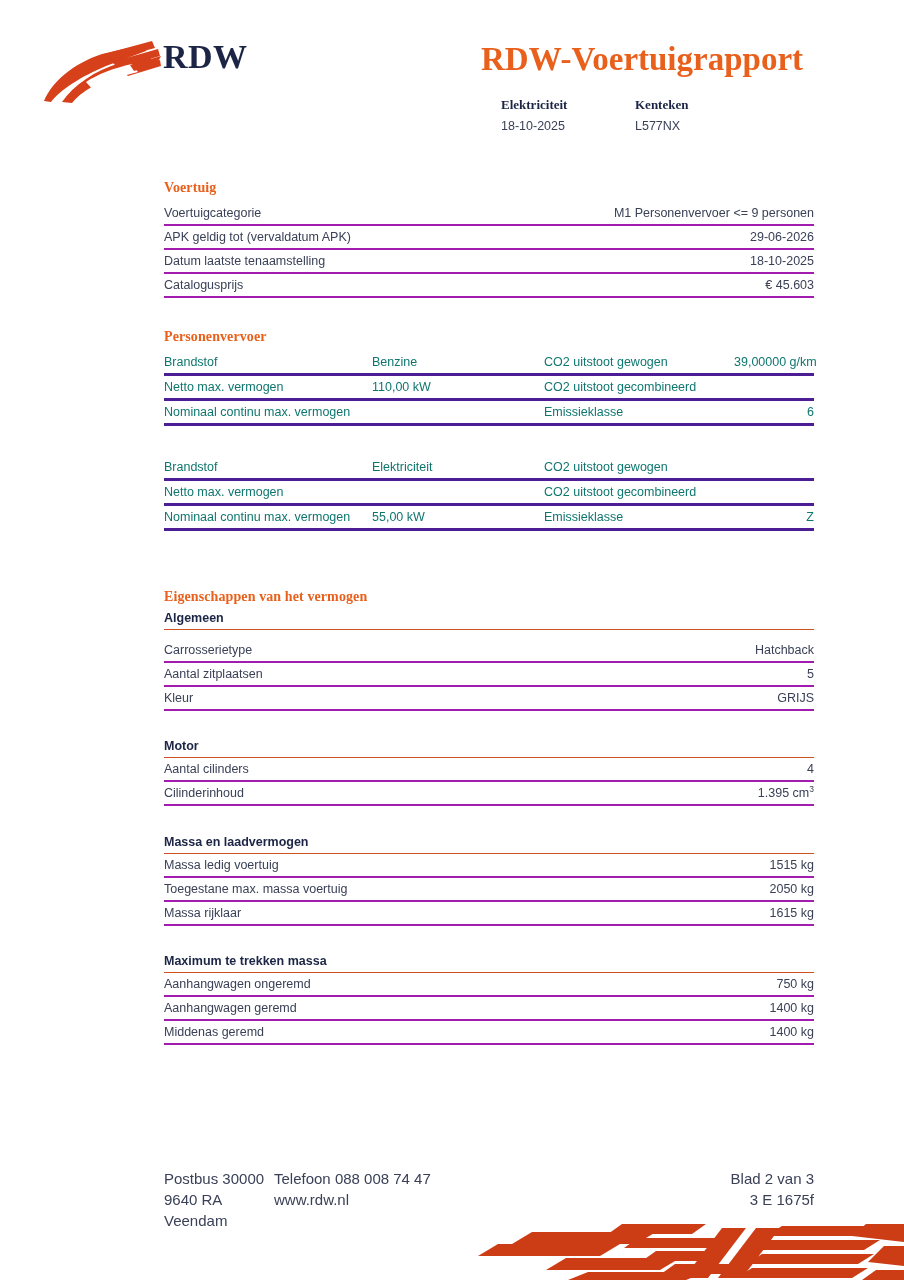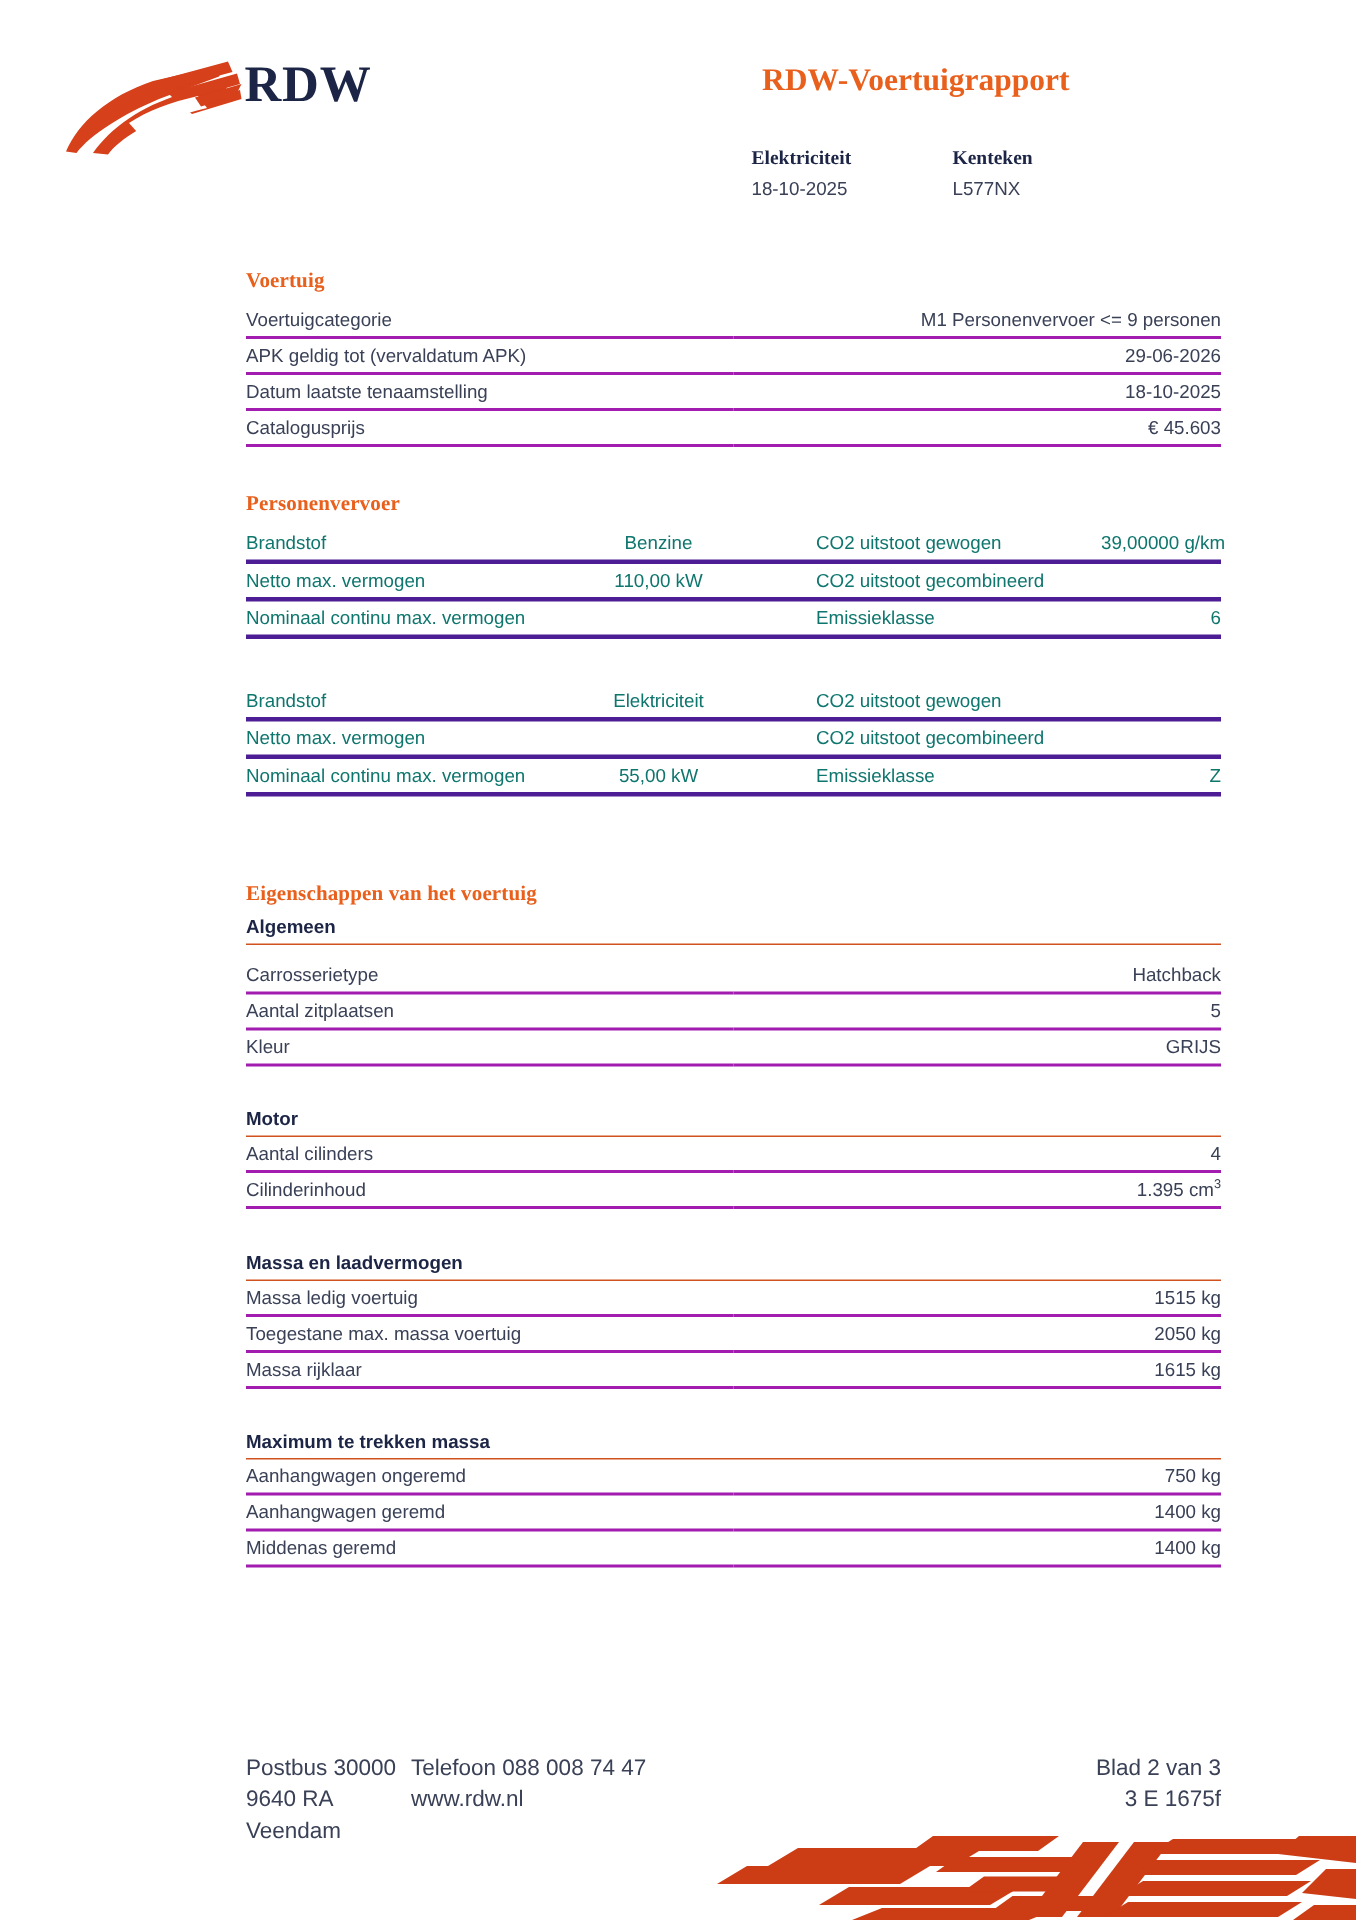--- a/index.html
+++ b/index.html
@@ -37,23 +37,23 @@
     position: absolute;
     left: 163px; top: 38px;
     font-family: "Liberation Serif", serif;
     font-size: 34px;
     font-weight: 700;
     letter-spacing: 0.5px;
     color: #1c2545;
   }
   .doc-title {
     position: absolute;
-    left: 508px; top: 41px;
+    left: 481px; top: 41px;
     font-family: "Liberation Serif", serif;
-    font-size: 21px;
+    font-size: 33px;
     font-weight: 700;
     color: #e8601c;
     white-space: nowrap;
   }
   .meta {
     position: absolute;
     left: 501px; top: 96px;
     width: 340px;
   }
   .meta-col {
@@ -116,21 +116,21 @@
   table.fuel { width: 100%; border-collapse: collapse; table-layout: fixed; }
   table.fuel td {
     font-size: 12.5px;
     color: #0f766e;
     padding: 4px 0 4px 0;
     border-bottom: 3px solid #4c1d95;
     vertical-align: bottom;
     white-space: nowrap;
   }
   table.fuel td.l1 { width: 208px; text-align: left; }
-  table.fuel td.v1 { width: 134px; text-align: center; padding-right: 38px; }
+  table.fuel td.v1 { width: 134px; text-align: left; padding-right: 38px; }
   table.fuel td.l2 { width: 190px; text-align: left; }
   table.fuel td.v2 { text-align: right; }
 
   .gap-lg { height: 30px; }
 
   
   .footer {
     position: absolute;
     left: 164px; top: 1168px;
     width: 650px;
@@ -256,21 +256,21 @@
           <td class="l1">Nominaal continu max. vermogen</td>
           <td class="v1">55,00 kW</td>
           <td class="l2">Emissieklasse</td>
           <td class="v2">Z</td>
         </tr>
       </tbody>
     </table>
   </div>
 
   <div class="section" style="top:589px;">
-    <div class="section-title">Eigenschappen van het voertuig</div>
+    <div class="section-title">Eigenschappen van het vermogen</div>
 
     <div class="sub-title">Algemeen</div>
     <table class="rows" style="margin-top:9px;">
       <tbody>
         <tr>
           <td class="label">Carrosserietype</td>
           <td class="value">Hatchback</td>
         </tr>
         <tr>
           <td class="label">Aantal zitplaatsen</td>

